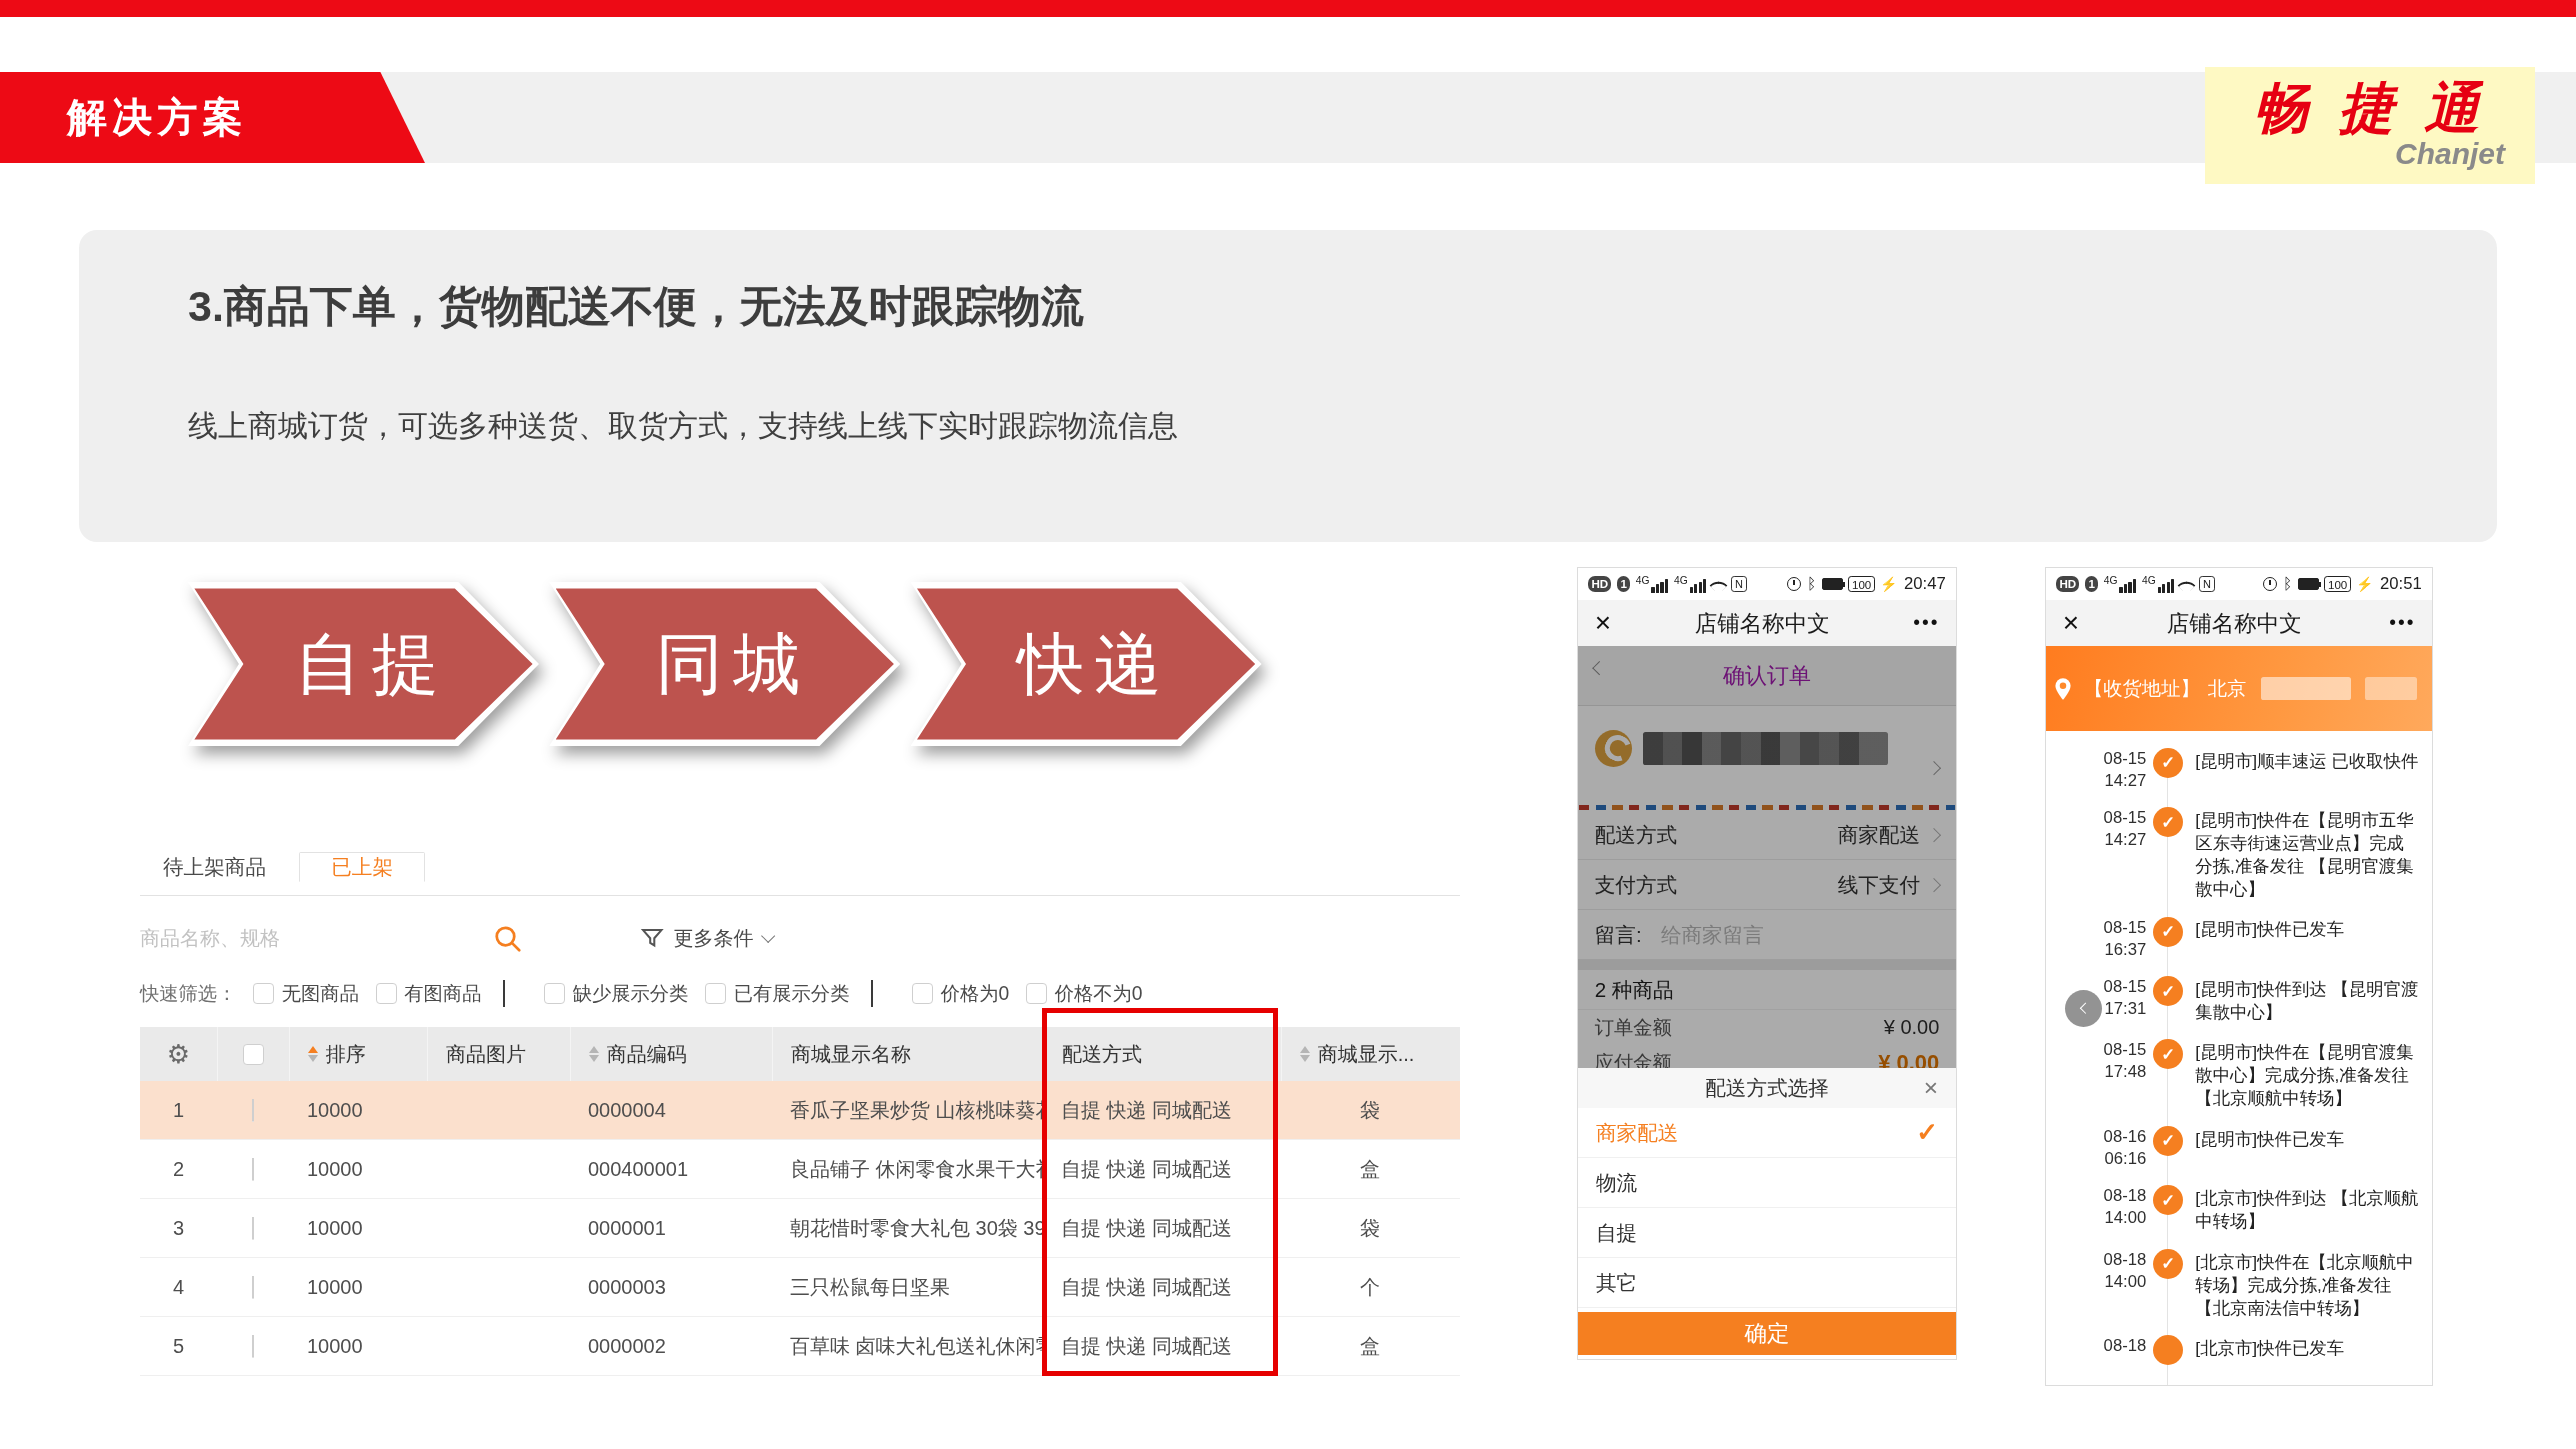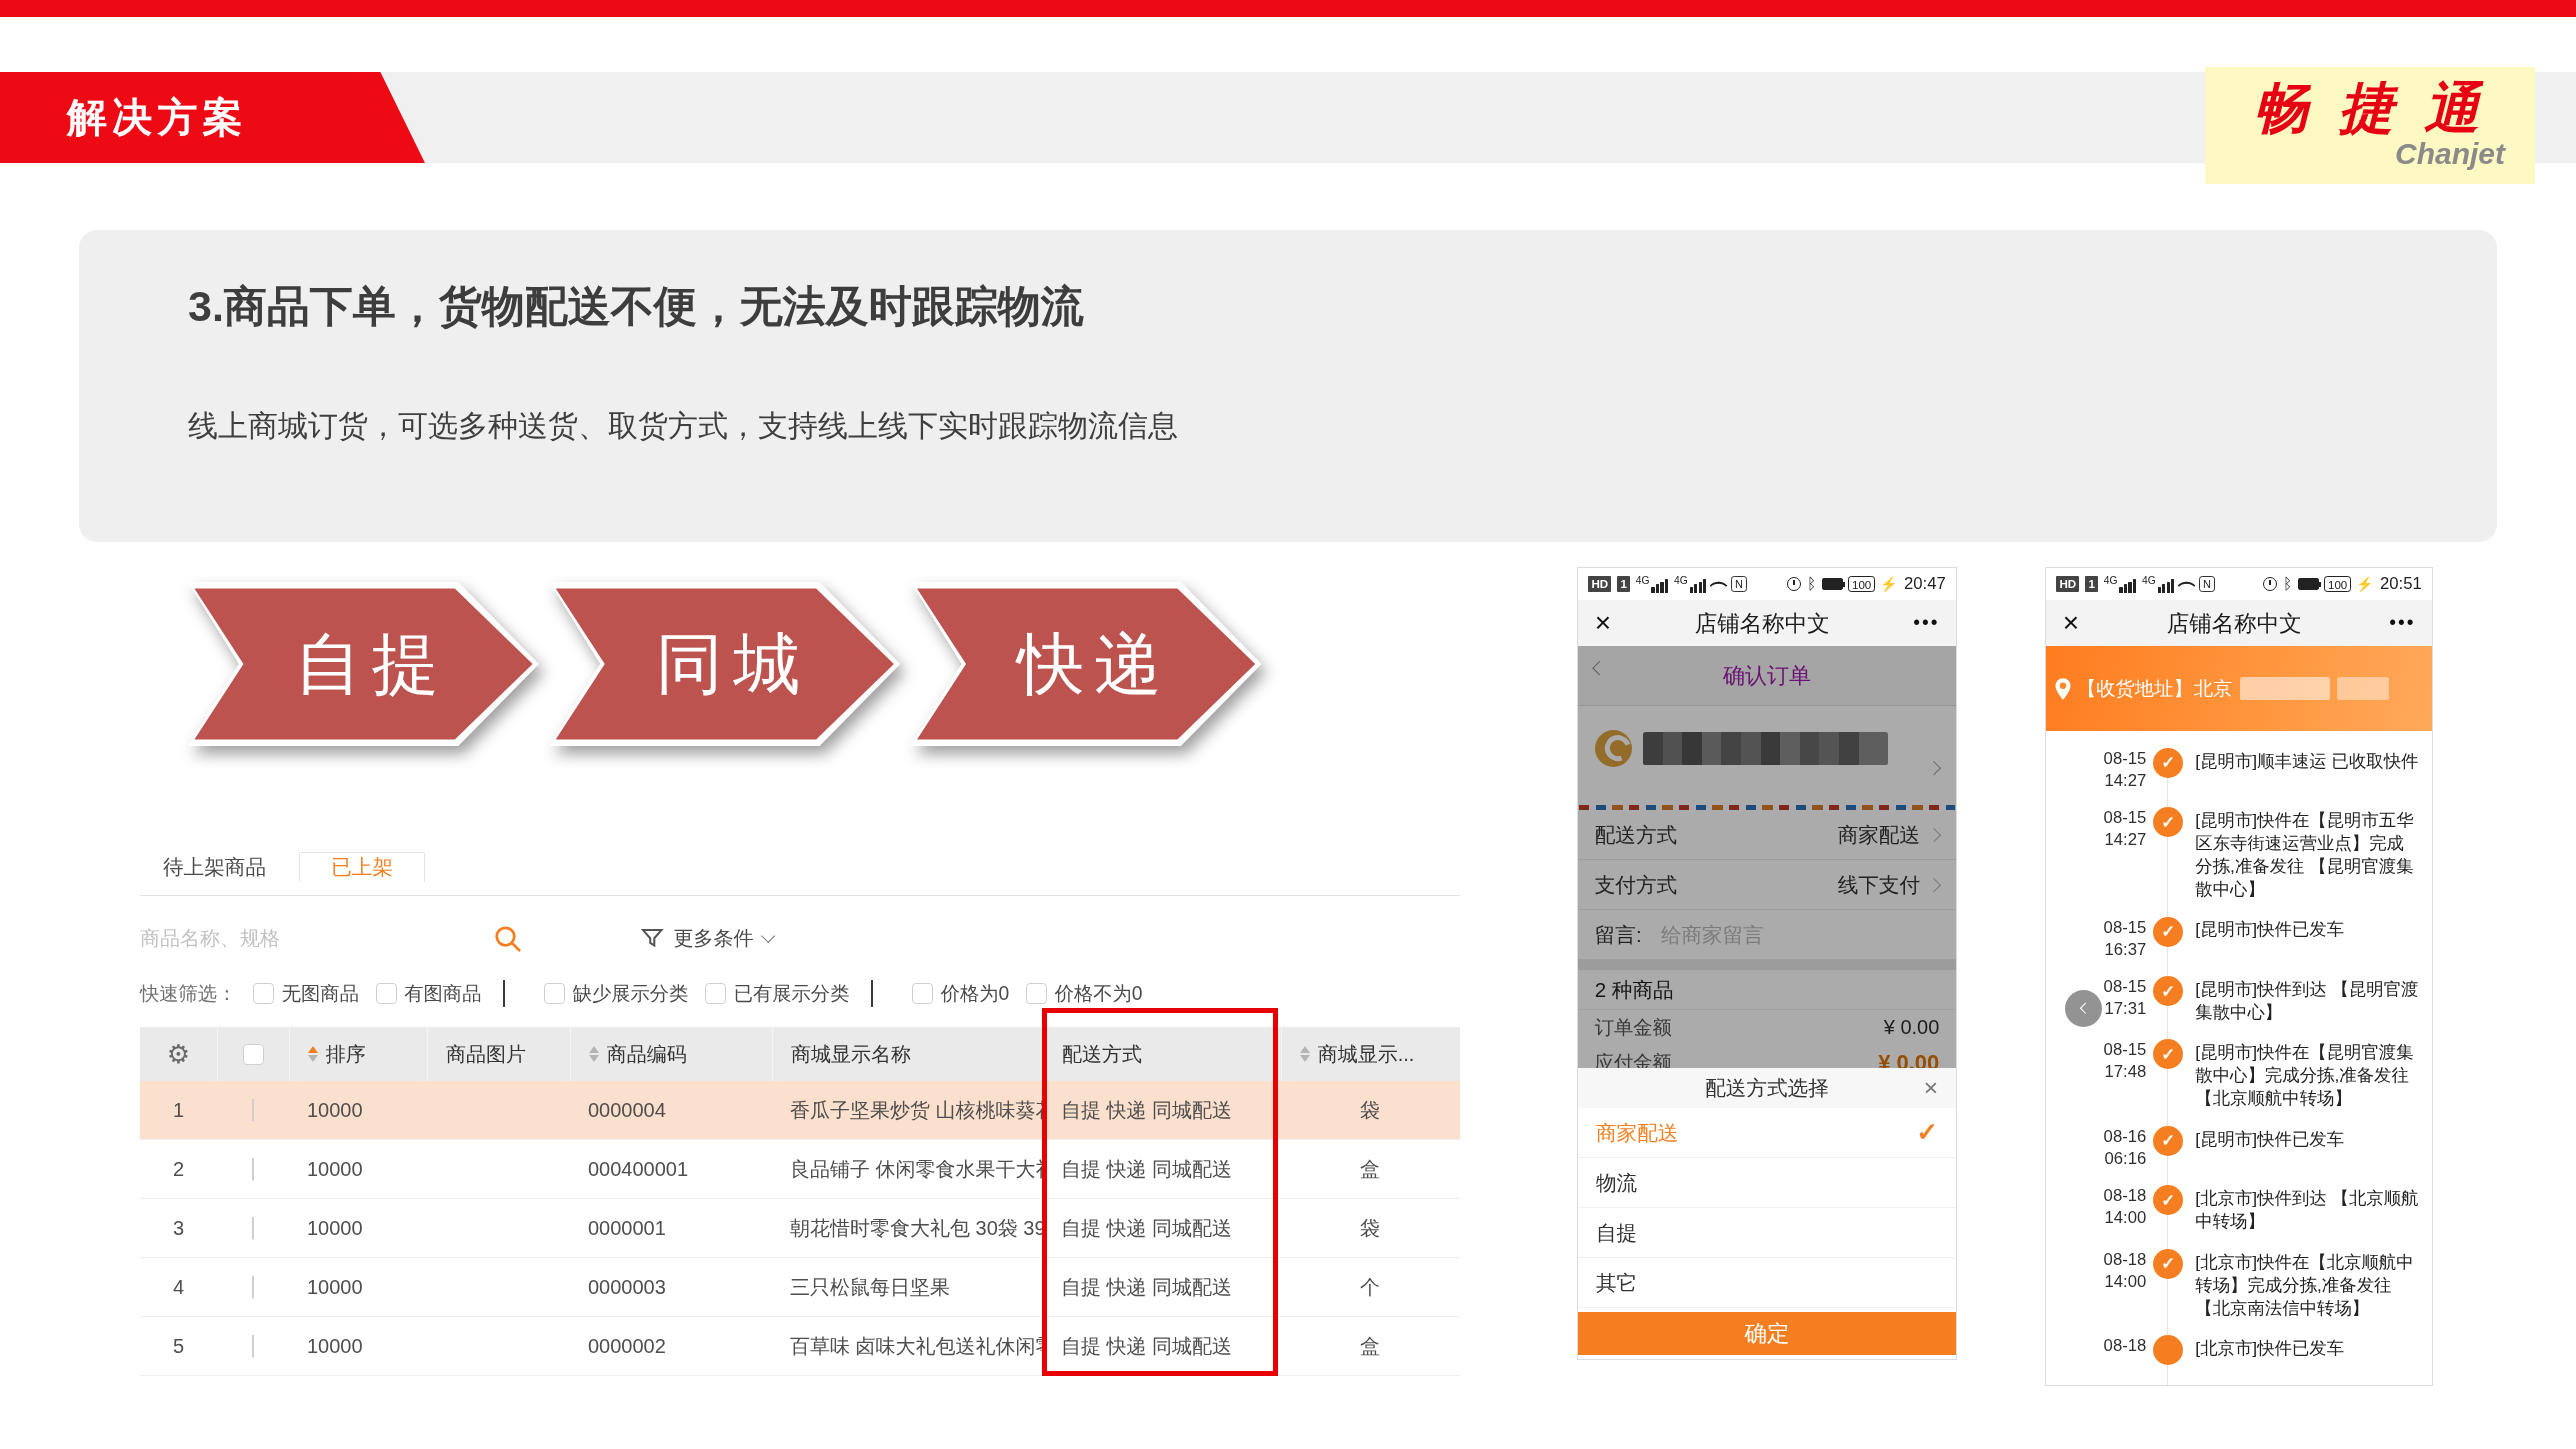--- a/index.html
+++ b/index.html
@@ -83,21 +83,21 @@
   .red-box { position:absolute; left:902px; top:-19.3px; width:236px; height:368px;
              border:5.2px solid #e60000; z-index:5; pointer-events:none; }
 
   
   .phone { position:absolute; background:#fff; border:1.3px solid #dcdcdc; display:flex; flex-direction:column; overflow:hidden; }
   .phone1 { left:1577px; top:567px; width:380px; height:793px; }
   .phone2 { left:2045px; top:567px; width:388px; height:819px; }
   .statusbar { height:32px; flex:none; display:flex; justify-content:space-between; align-items:center;
                padding:0 10.3px; font-size:16px; color:#222; background:#fff; }
   .sb-left, .sb-right { display:flex; align-items:center; gap:5.8px; }
-  .badge { background:#444; color:#fff; font-size:11.6px; padding:1.3px 3.2px; border-radius:1px; font-weight:bold; }
+  .badge { background:#444; color:#fff; font-size:11.6px; padding:1.3px 3.2px; border-radius:7px; font-weight:bold; }
   .netgrp { display:inline-flex; align-items:flex-end; gap:1.9px; }
   .sup { font-size:10.3px; color:#222; margin-bottom:6.4px; }
   .bars { display:inline-flex; align-items:flex-end; gap:1.3px; }
   .bars b { width:3.2px; background:#222; border-radius:0.6px; }
   .bars .b1{height:5.8px;} .bars .b2{height:8.4px;} .bars .b3{height:11px;} .bars .b4{height:13.5px;}
   .wifi { width:13px; height:13px; border-top:2.6px solid #222; border-right:2.6px solid #222;
           border-radius:0 100% 0 0; transform:rotate(-45deg); margin-top:3.9px; }
   .badge-outline { border:1.3px solid #333; border-radius:3.2px; font-size:11px; padding:0.6px 3.2px; color:#222; }
   .alarm { width:14px; height:14px; border:1.9px solid #222; border-radius:50%; position:relative; }
   .alarm::after { content:""; position:absolute; left:5.2px; top:1.9px; width:1.9px; height:5.2px; background:#222; }
@@ -149,21 +149,21 @@
   .opt.sel { color:#f57f20; }
   .opt .tick { margin-left:auto; color:#f57f20; font-size:26px; font-weight:bold; }
   .confirm-btn { height:43px; flex:none; margin-top:auto; margin-bottom:3.9px; background:#f57f20; color:#fff;
                  display:flex; align-items:center; justify-content:center; font-size:22.5px; }
 
   
   .log-hdr { height:45px; flex:none; background:#fbfbfb; border-bottom:1.3px solid #eee; position:relative;
              display:flex; align-items:center; justify-content:center; font-size:22px; color:#2c2c2c; }
   .log-hdr .back { position:absolute; left:15.5px; top:18px; border-color:#999; }
   .addr-banner { height:85px; flex:none; background:linear-gradient(105deg,#ff7c1f 0%,#ff9840 60%,#ffa95c 100%);
-                 display:flex; align-items:center; padding:0 4px; gap:1px; }
+                 display:flex; align-items:center; padding:0 4px; gap:8px; }
   .addr-banner .atext { color:#fff; font-size:19.3px; white-space:nowrap; }
   .wblock { height:23px; background:rgba(255,255,255,.55); border-radius:2.6px; }
   .w1 { width:90px; margin-left:6.4px; } .w2 { width:52px; margin-left:6.4px; opacity:.8; }
   .timeline { flex:1; position:relative; padding:16.7px 11.6px 0 10.3px; overflow:hidden; }
   .t-line { position:absolute; left:121px; top:28px; bottom:0; width:1.3px; background:#e3e3e3; }
   .t-entry { position:relative; display:flex; margin-bottom:15.5px; min-height:43px; }
   .t-when { width:90px; flex:none; text-align:right; font-size:16.7px; color:#2f2f2f; line-height:22px; }
   .t-nodegap { width:49px; flex:none; }
   .t-node { position:absolute; left:97px; top:0; width:30px; height:30px; border-radius:50%; background:#f57f20;
             display:flex; align-items:center; justify-content:center; z-index:2; }

